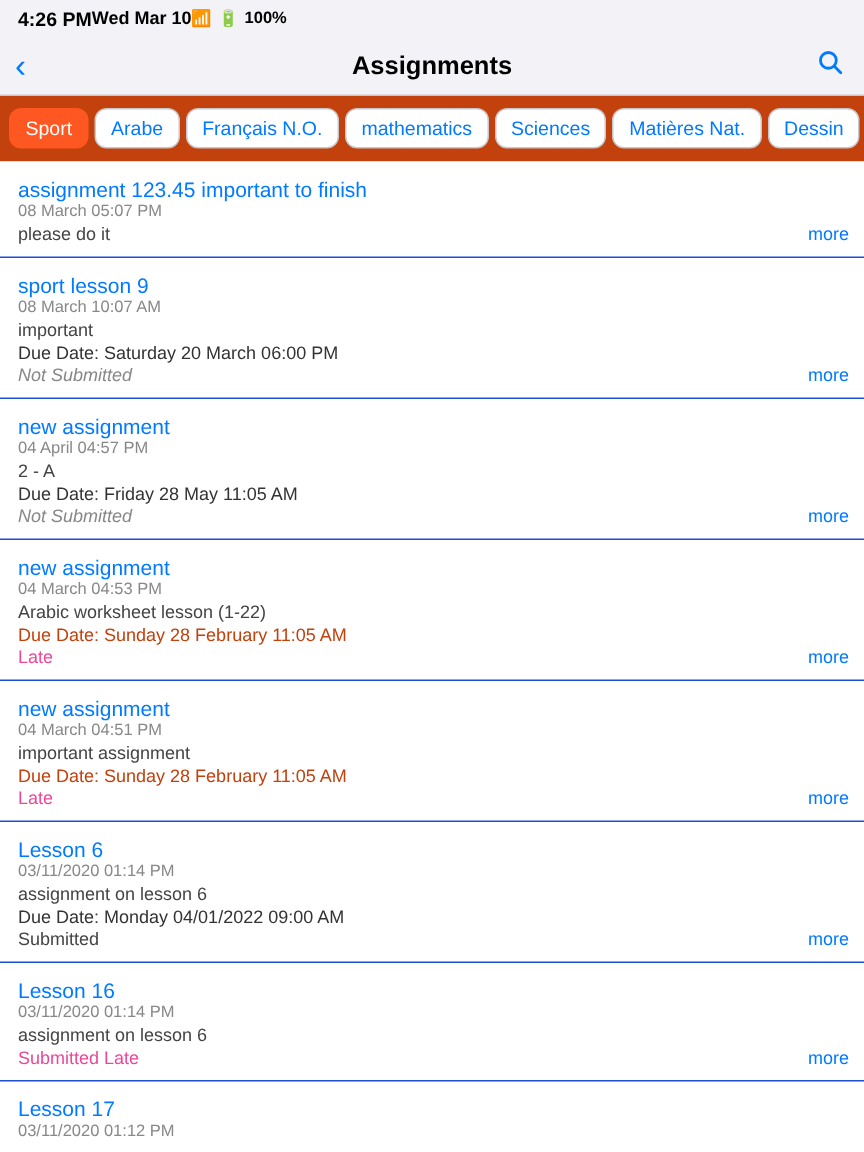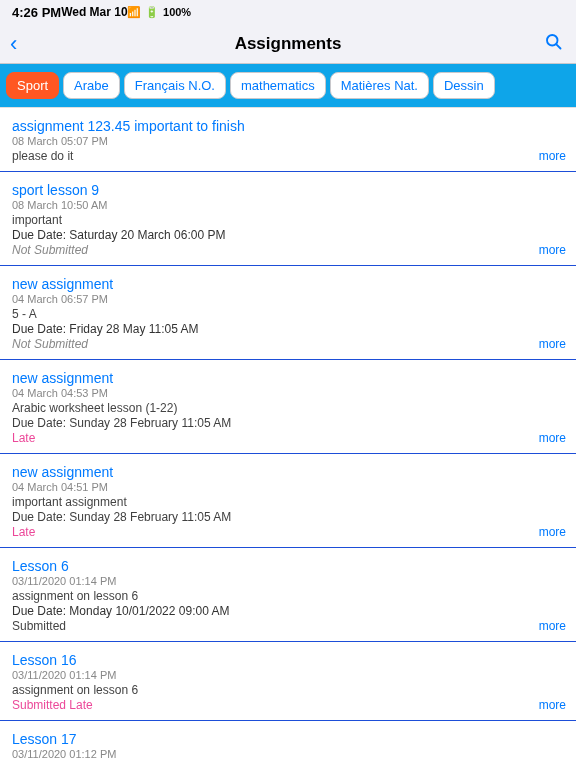--- a/index.html
+++ b/index.html
@@ -41,21 +41,21 @@
     .nav-search {
       position: absolute;
       right: 14px;
       color: #007aff;
       font-size: 18px;
       cursor: pointer;
     }
 
     
     .tab-bar {
-      background: #0ea5e9;
+      background: #c2410c;
       display: flex;
       overflow-x: auto;
       padding: 8px 6px;
       gap: 4px;
       border-bottom: 1px solid #e0e0e0;
       scrollbar-width: none;
     }
     .tab-bar::-webkit-scrollbar { display: none; }
     .tab-item {
       flex-shrink: 0;
@@ -105,21 +105,21 @@
       overflow: hidden;
       text-overflow: ellipsis;
       max-width: 520px;
     }
     .assignment-due {
       font-size: 12px;
       color: #333;
       margin-top: 1px;
     }
     .assignment-due span.late {
-      color: #404040;
+      color: #c2410c;
     }
     .assignment-due span.normal {
       color: #333;
     }
     .assignment-status {
       font-size: 12px;
       margin-top: 1px;
     }
     .status-not-submitted { color: #888; font-style: italic; }
     .status-submitted { color: #444; }
@@ -156,43 +156,44 @@
       <line x1="16.5" y1="16.5" x2="22" y2="22"></line>
     </svg>
   </span>
 </div>
 
 <div class="tab-bar">
     <div class="tab-item active">Sport</div>
     <div class="tab-item">Arabe</div>
     <div class="tab-item">Français N.O.</div>
     <div class="tab-item">mathematics</div>
+    <div class="tab-item">Sciences</div>
     <div class="tab-item">Matières Nat.</div>
     <div class="tab-item">Dessin</div>
   </div>
 
 <div class="assignment-list">
     <div class="assignment-item">
       <div class="assignment-title">assignment 123.45 important to finish</div>
       <div class="assignment-meta">08 March   05:07 PM</div>
       <div class="assignment-body">please do it</div>
       <span class="more-link">more</span>
     </div>
     <div class="assignment-item">
       <div class="assignment-title">sport lesson 9</div>
-      <div class="assignment-meta">08 March   10:50 AM</div>
+      <div class="assignment-meta">08 March   10:07 AM</div>
       <div class="assignment-body">important</div>
       <div class="assignment-due"><span class="normal">Due Date:  Saturday 20 March  06:00 PM</span></div>
       <div class="assignment-status status-not-submitted">Not Submitted</div>
       <span class="more-link">more</span>
     </div>
     <div class="assignment-item">
       <div class="assignment-title">new assignment</div>
-      <div class="assignment-meta">04 March   06:57 PM</div>
-      <div class="assignment-body">5 - A</div>
+      <div class="assignment-meta">04 April   04:57 PM</div>
+      <div class="assignment-body">2 - A</div>
       <div class="assignment-due"><span class="normal">Due Date:  Friday 28 May  11:05 AM</span></div>
       <div class="assignment-status status-not-submitted">Not Submitted</div>
       <span class="more-link">more</span>
     </div>
     <div class="assignment-item">
       <div class="assignment-title">new assignment</div>
       <div class="assignment-meta">04 March   04:53 PM</div>
       <div class="assignment-body">Arabic worksheet lesson (1-22)</div>
       <div class="assignment-due"><span class="late">Due Date:  Sunday 28 February  11:05 AM</span></div>
       <div class="assignment-status status-submitted-late">Late</div>
@@ -203,21 +204,21 @@
       <div class="assignment-meta">04 March   04:51 PM</div>
       <div class="assignment-body">important  assignment</div>
       <div class="assignment-due"><span class="late">Due Date:  Sunday 28 February  11:05 AM</span></div>
       <div class="assignment-status status-submitted-late">Late</div>
       <span class="more-link">more</span>
     </div>
     <div class="assignment-item">
       <div class="assignment-title">Lesson 6</div>
       <div class="assignment-meta">03/11/2020  01:14 PM</div>
       <div class="assignment-body">assignment on lesson 6</div>
-      <div class="assignment-due"><span class="normal">Due Date:  Monday 10/01/2022 09:00 AM</span></div>
+      <div class="assignment-due"><span class="normal">Due Date:  Monday 04/01/2022 09:00 AM</span></div>
       <div class="assignment-status status-submitted">Submitted</div>
       <span class="more-link">more</span>
     </div>
     <div class="assignment-item">
       <div class="assignment-title">Lesson 16</div>
       <div class="assignment-meta">03/11/2020  01:14 PM</div>
       <div class="assignment-body">assignment on lesson 6</div>
       <div class="assignment-status status-submitted-late">Submitted Late</div>
       <span class="more-link">more</span>
     </div>

